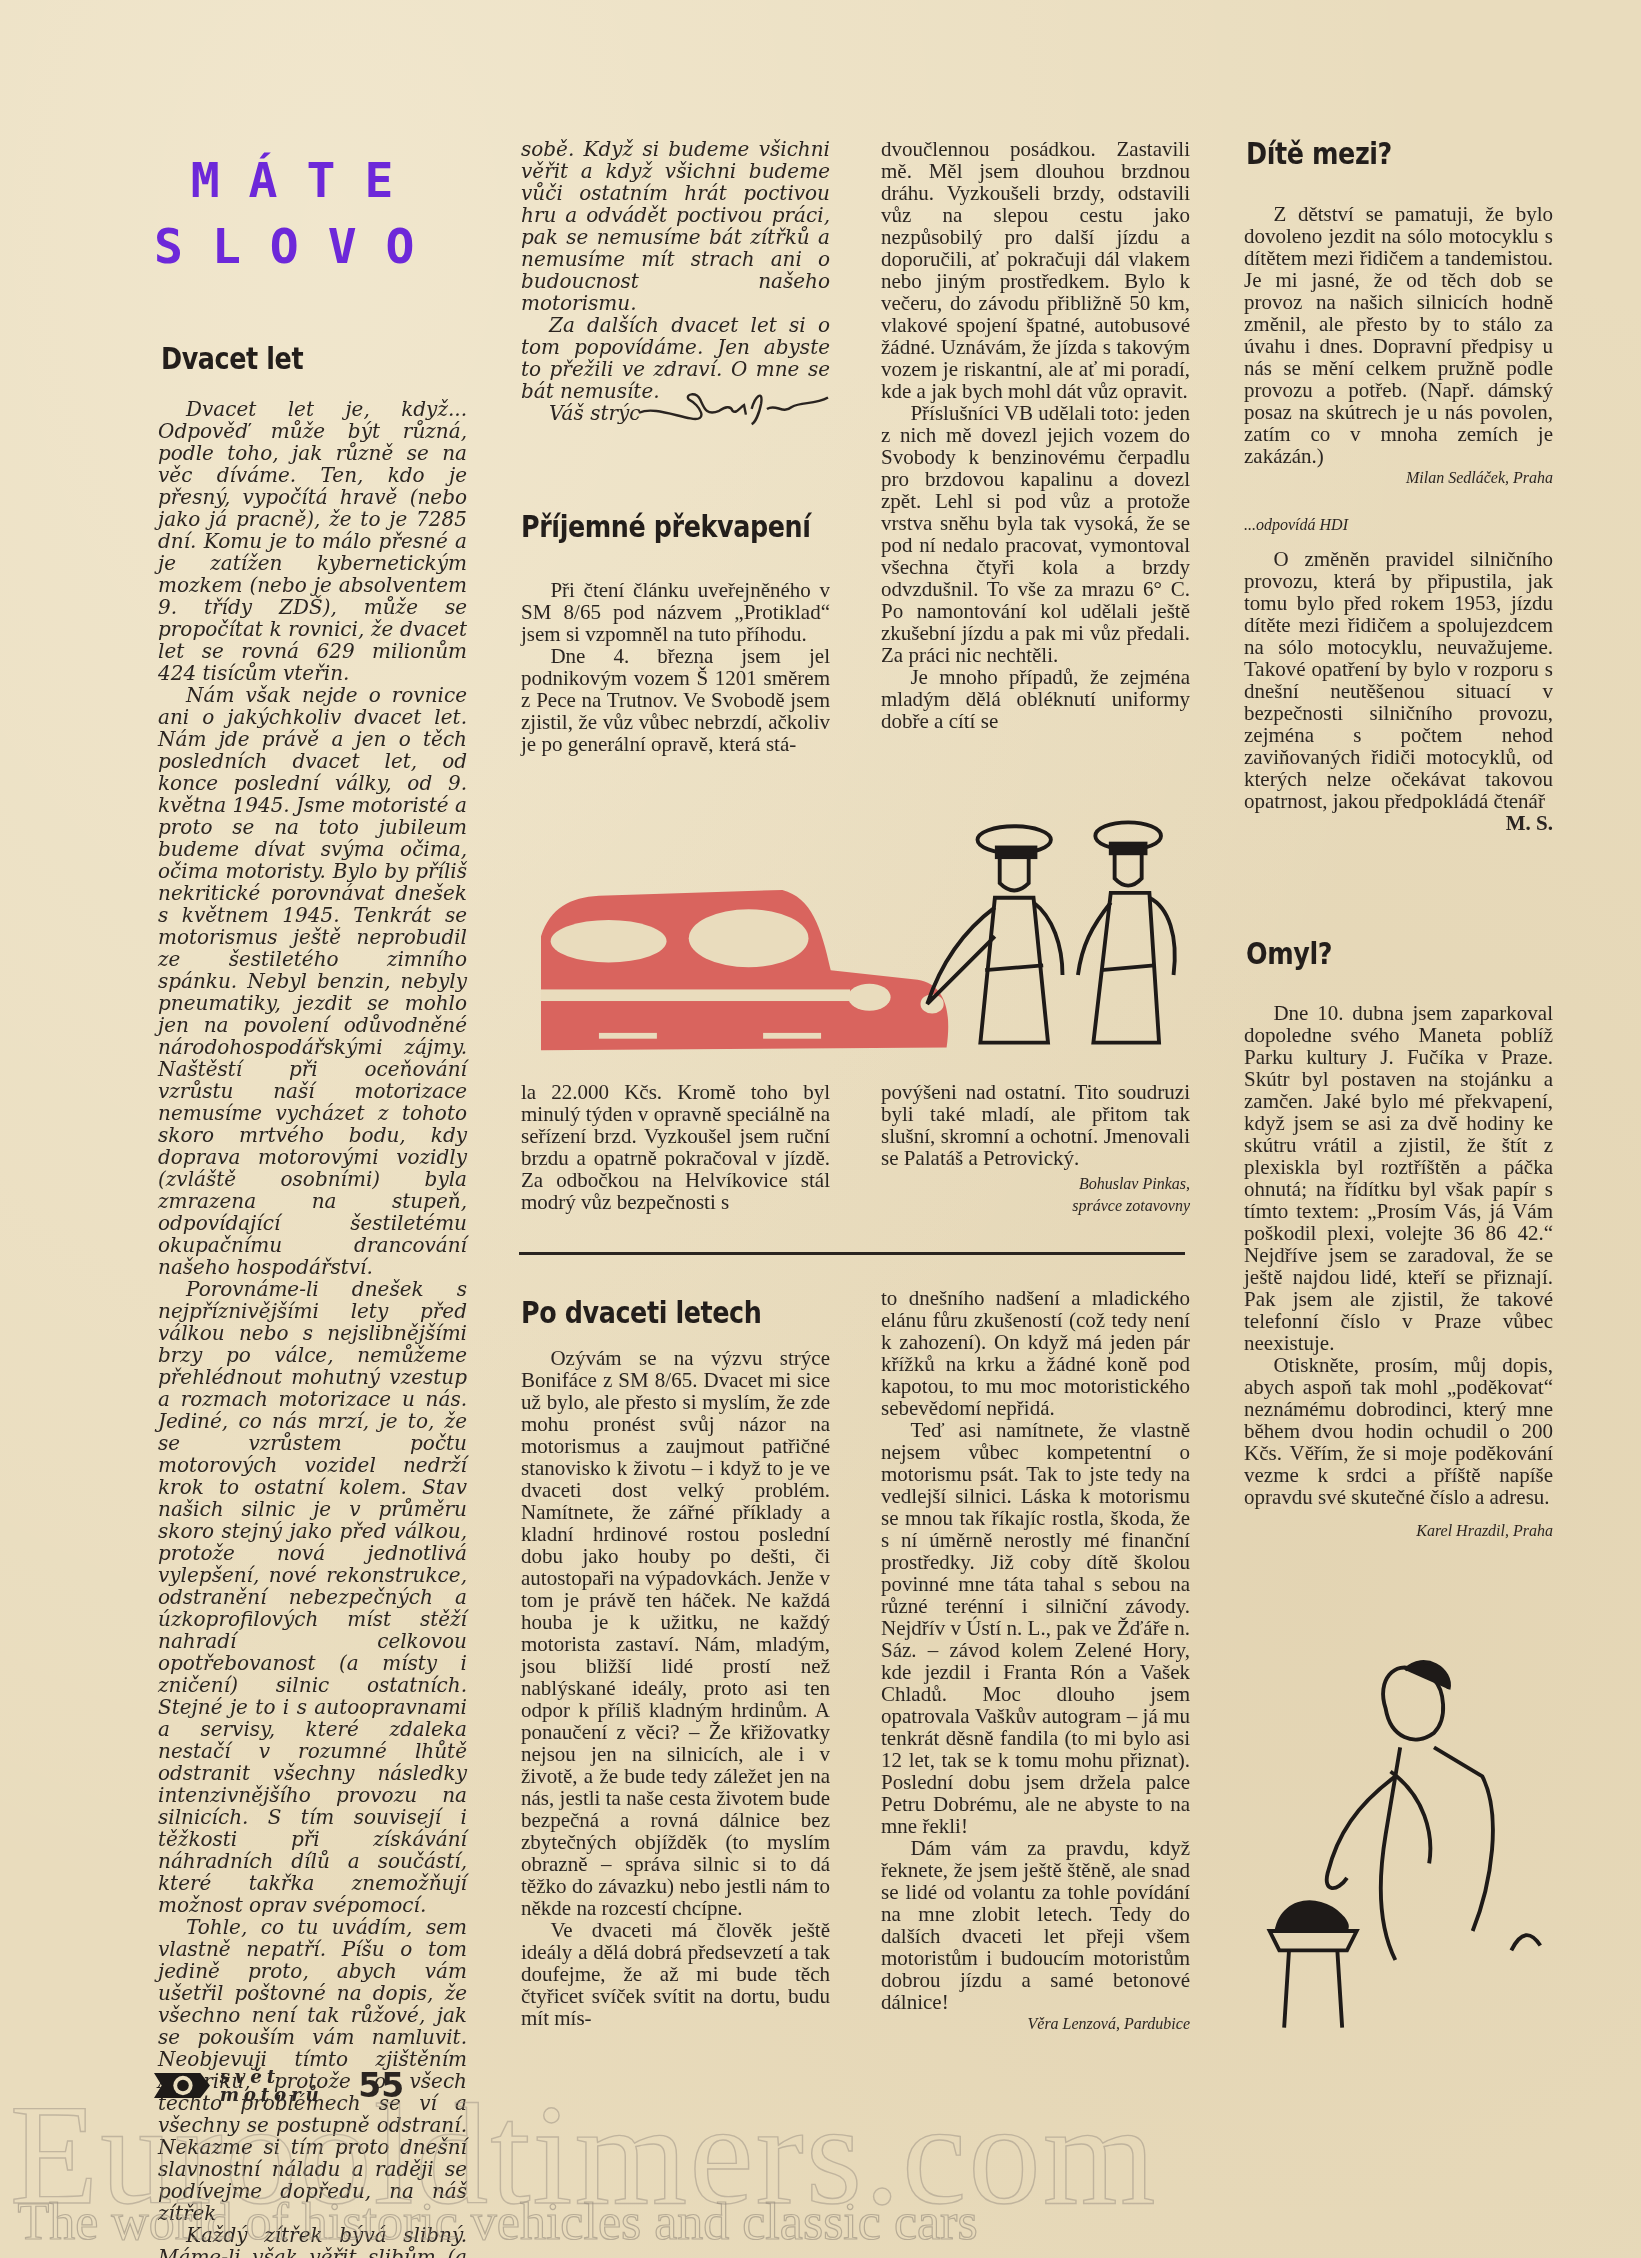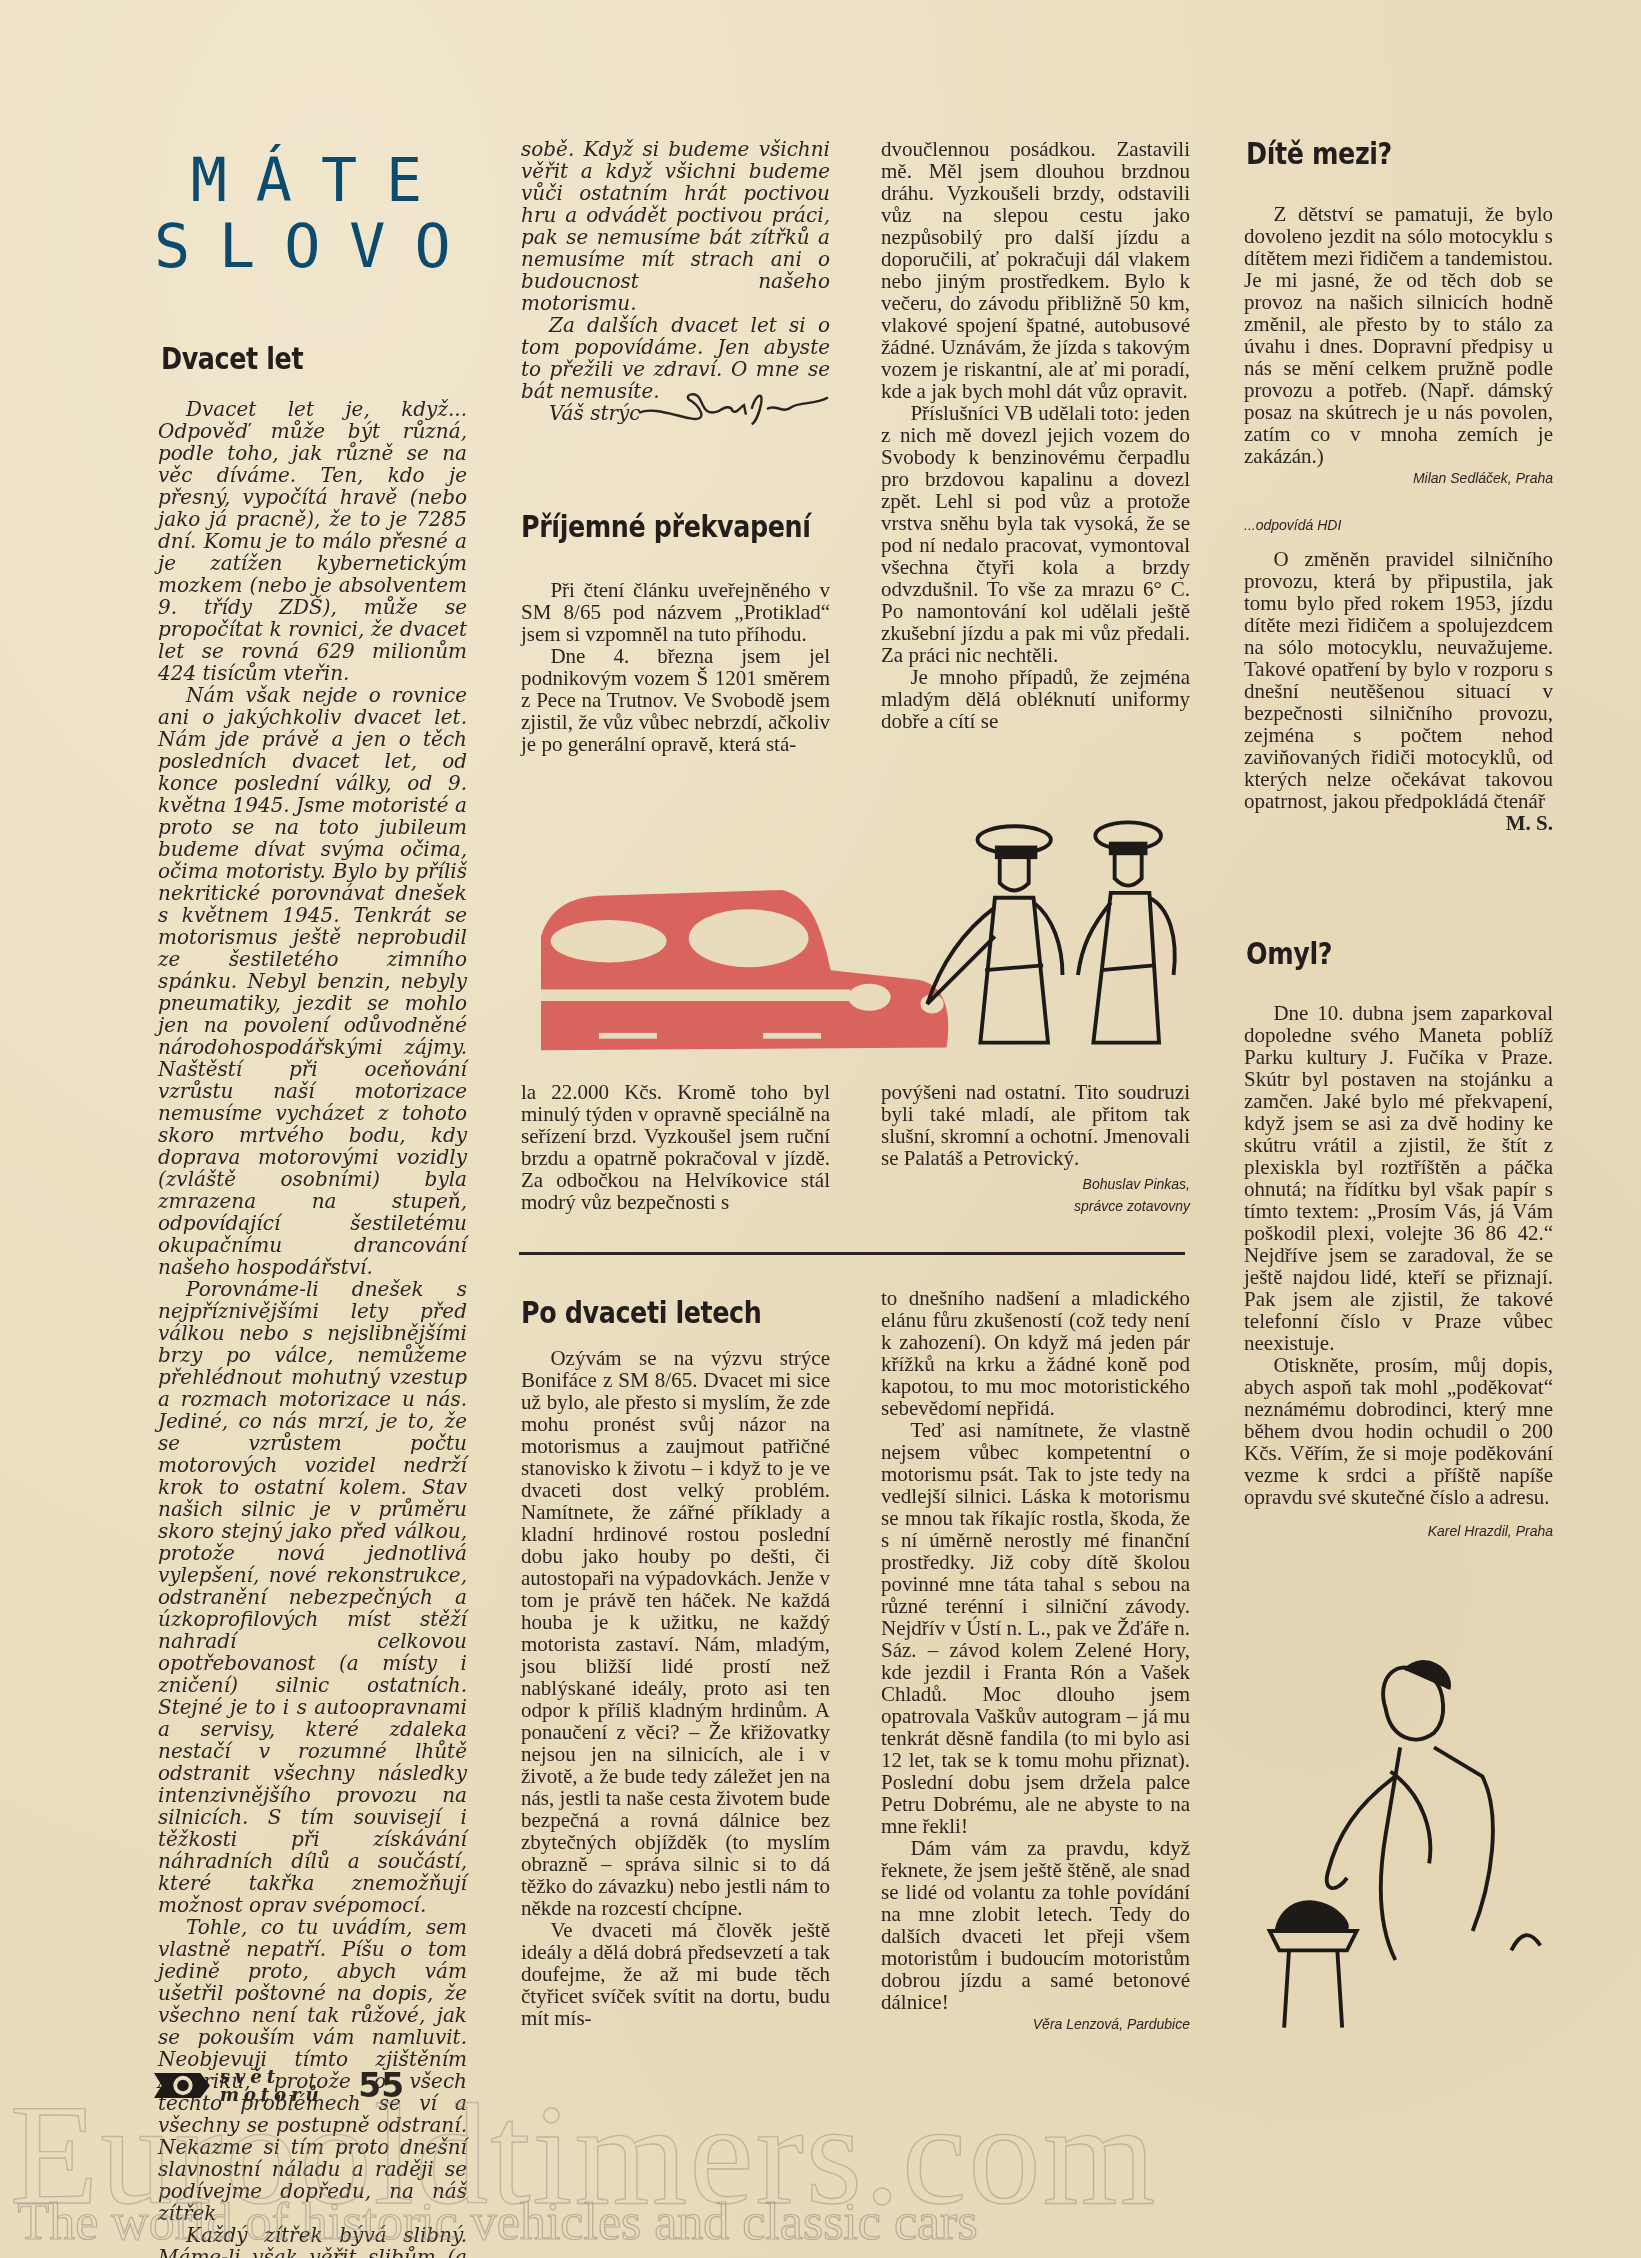--- a/index.html
+++ b/index.html
@@ -11,29 +11,29 @@
       radial-gradient(ellipse at 80% 70%, rgba(210,190,150,0.25), rgba(0,0,0,0) 60%);
     color: #2b2521;
     font-family: "DejaVu Serif", serif;
   }
   .abs { position: absolute; }
   .col { font-size: 20px; line-height: 22px; text-align: justify; hyphens: manual; }
   .col p { margin: 0; text-indent: 1.4em; }
   .col p.noindent { text-indent: 0; }
   .ital { font-style: italic; }
   .serif { font-family: "Liberation Serif", serif; font-size: 21px; line-height: 22px; }
-  .serif-i { font-family: Liberation Sans, sans-serif; font-style: italic; font-size: 14px; line-height: 22px; }
+  .serif-i { font-family: Liberation Serif, serif; font-style: italic; font-size: 16px; line-height: 22px; }
   .headline {
     font-family: "DejaVu Sans", sans-serif; font-weight: bold;
     font-size: 31px; letter-spacing: -0.5px; transform: scaleX(0.82); transform-origin: left center;
     margin: 0; color: #231e1b; white-space: nowrap;
   }
   .masthead {
-    font-family: "DejaVu Sans Mono", monospace; font-weight: normal;
-    font-size: 60px; letter-spacing: 29px; line-height: 66px; color: #0c4a6e;
+    font-family: "DejaVu Sans Mono", monospace; font-weight: bold;
+    font-size: 48px; letter-spacing: 29px; line-height: 66px; color: #6d28d9;
   }
   .sig { text-align: right; font-style: italic; }
   .rule { background: #2a2420; height: 2.9px; }
   .footer-logo { display: flex; align-items: center; gap: 9.7px; }
   .watermark-big {
     font-family: "Liberation Serif", serif; font-size: 145px; color: rgba(255,255,255,0.0);
     -webkit-text-stroke: 1.4px rgba(160,150,135,0.55); letter-spacing: 1.9px; white-space: nowrap;
   }
   .watermark-small {
     font-family: "Liberation Serif", serif; font-size: 52px; color: rgba(255,255,255,0.0);

